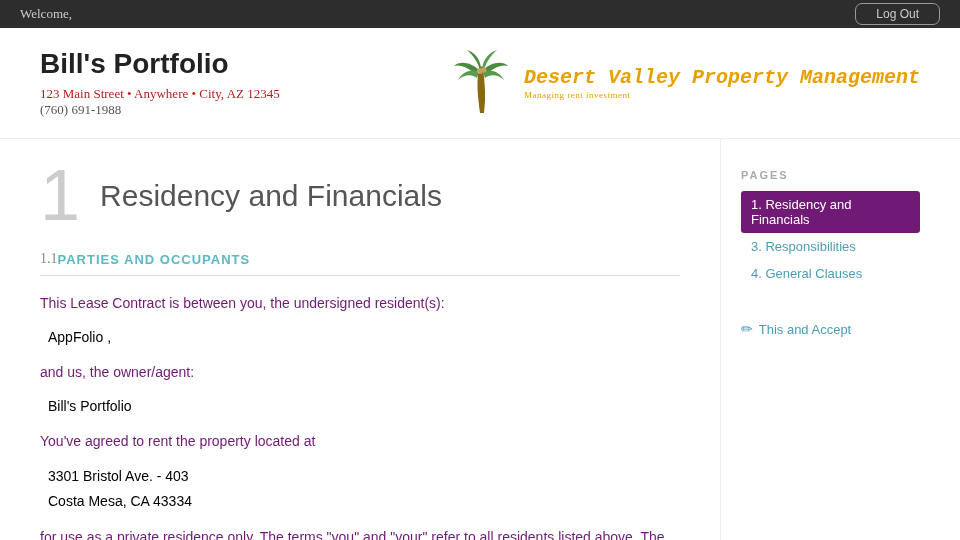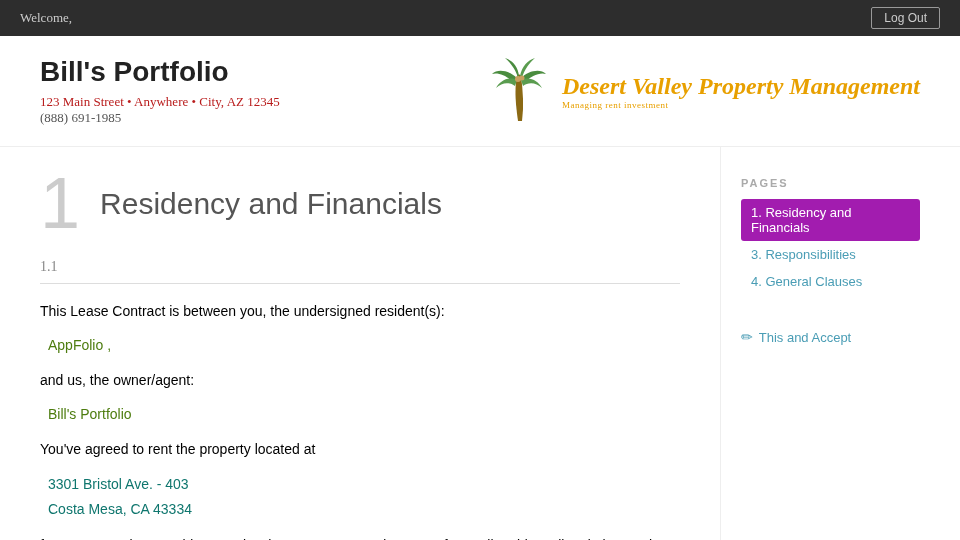--- a/index.html
+++ b/index.html
@@ -6,31 +6,31 @@
     body { font-family: 'Georgia', serif; font-size: 14px; color: #333; background: #fff; }
 
     
     .top-nav {
       background: #2d2d2d;
       color: #ccc;
       display: flex;
       justify-content: space-between;
       align-items: center;
       padding: 0 20px;
-      height: 36px;
+      height: 28px;
     }
     .top-nav span { font-size: 13px; }
     .top-nav button {
       background: none;
       border: 1px solid #999;
       color: #ccc;
-      padding: 3px 12px;
+      padding: 3px 20px;
       font-size: 12px;
       cursor: pointer;
-      border-radius: 2px;
+      border-radius: 7px;
     }
 
     
     .header {
       display: flex;
       justify-content: space-between;
       align-items: center;
       padding: 20px 40px;
       border-bottom: 1px solid #eee;
     }
@@ -48,22 +48,22 @@
     .header-left .phone {
       font-size: 13px;
       color: #555;
     }
     .header-right {
       display: flex;
       align-items: center;
       gap: 12px;
     }
     .logo-text {
-      font-family: Liberation Serif, serif;
-      font-size: 24px;
+      font-family: Liberation Mono, monospace;
+      font-size: 20px;
       color: #e8a000;
       font-style: italic;
       font-weight: bold;
       line-height: 1.2;
     }
     .logo-sub {
       font-size: 9px;
       color: #e8a000;
       letter-spacing: 0.5px;
     }
@@ -124,36 +124,36 @@
       font-size: 13px;
       font-weight: bold;
       color: #5bb8c4;
       letter-spacing: 1px;
       text-transform: uppercase;
       font-family: Arial, sans-serif;
     }
 
     .body-text {
       font-size: 14px;
+      color: #701a75;
+      line-height: 1.6;
+      margin-bottom: 12px;
+      font-family: Arial, sans-serif;
+    }
+    .body-text-indent {
+      font-size: 14px;
       color: #000000;
       line-height: 1.6;
       margin-bottom: 12px;
-      font-family: Arial, sans-serif;
-    }
-    .body-text-indent {
-      font-size: 14px;
-      color: #4d7c0f;
-      line-height: 1.6;
-      margin-bottom: 12px;
       margin-left: 8px;
       font-family: Arial, sans-serif;
     }
     .address-block {
       font-size: 14px;
-      color: #0f766e;
+      color: #000000;
       line-height: 1.8;
       margin-left: 8px;
       margin-bottom: 12px;
       font-family: Arial, sans-serif;
     }
 
     
     .sidebar {
       width: 220px;
       padding: 30px 20px;
@@ -176,21 +176,21 @@
     }
     .pages-list li {
       padding: 6px 10px;
       font-size: 13px;
       color: #4a9db5;
       cursor: pointer;
       border-radius: 3px;
       font-family: Arial, sans-serif;
     }
     .pages-list li.active {
-      background: #a21caf;
+      background: #701a75;
       color: #fff;
     }
 
     .sign-accept-btn {
       display: flex;
       align-items: center;
       gap: 6px;
       background: none;
       border: none;
       color: #4a9db5;
@@ -208,21 +208,21 @@
 
 <div class="top-nav">
   <span>Welcome,</span>
   <button>Log Out</button>
 </div>
 
 <div class="header">
   <div class="header-left">
     <h1>Bill's Portfolio</h1>
     <div class="address">123 Main Street • Anywhere • City, AZ 12345</div>
-    <div class="phone">(888) 691-1985</div>
+    <div class="phone">(760) 691-1988</div>
   </div>
   <div class="header-right">
 
     <svg class="palm-icon" viewBox="0 0 60 70" xmlns="http://www.w3.org/2000/svg">
 
       <path d="M28 65 C26 50 24 35 27 20 C28 18 30 18 31 20 C33 35 34 50 32 65 Z" fill="#8B6914"></path>
 
       <path d="M27 22 C20 15 8 12 2 18 C8 16 18 20 22 26 Z" fill="#4a8c3f"></path>
 
       <path d="M27 24 C18 20 10 25 6 32 C12 26 20 26 25 30 Z" fill="#5a9c4f"></path>
@@ -248,20 +248,21 @@
 <div class="main-layout">
 
   <div class="content">
     <div class="section-title-row">
       <div class="section-number">1</div>
       <div class="section-title">Residency and Financials</div>
     </div>
 
     <div class="subsection-header">
       <span class="subsection-number">1.1</span>
+      <span class="subsection-title">PARTIES AND OCCUPANTS</span>
     </div>
 
     <p class="body-text">This Lease Contract is between you, the undersigned resident(s):</p>
     <p class="body-text-indent">AppFolio ,</p>
     <p class="body-text">and us, the owner/agent:</p>
     <p class="body-text-indent">Bill's Portfolio</p>
     <p class="body-text">You've agreed to rent the property located at</p>
     <div class="address-block">
       <div>3301 Bristol Ave. - 403</div>
       <div>Costa Mesa, CA 43334</div>

